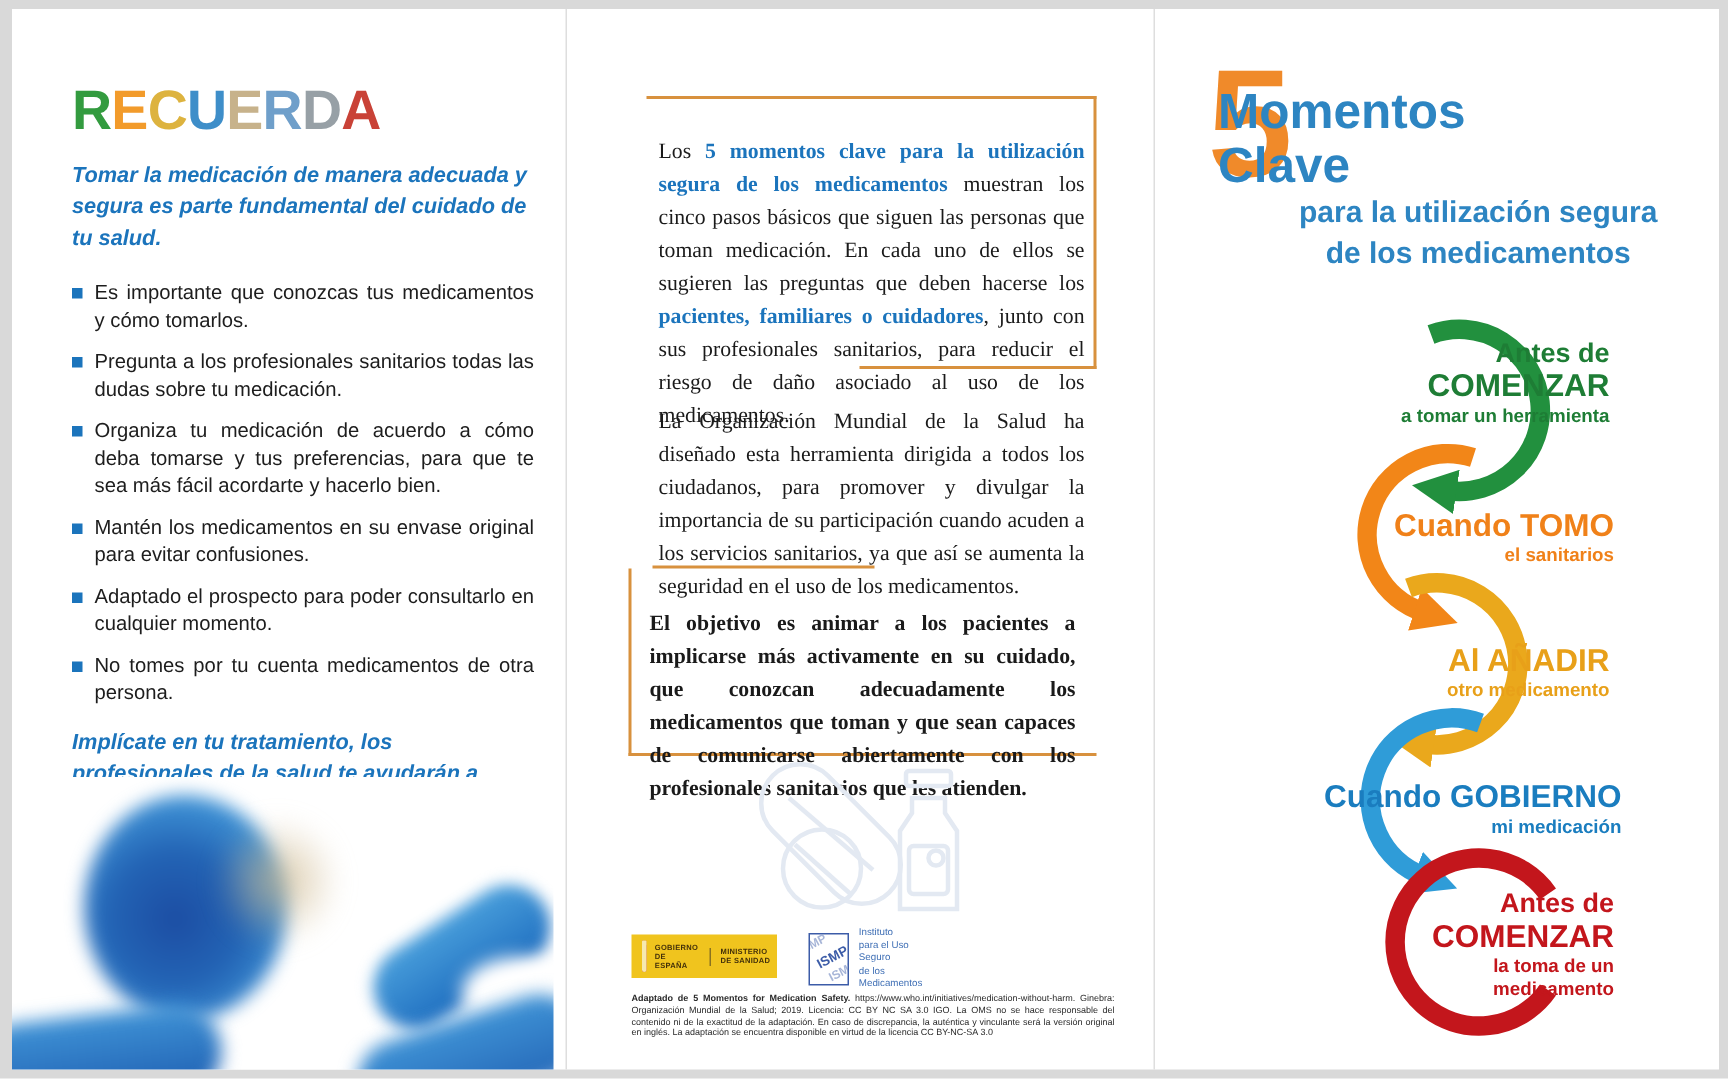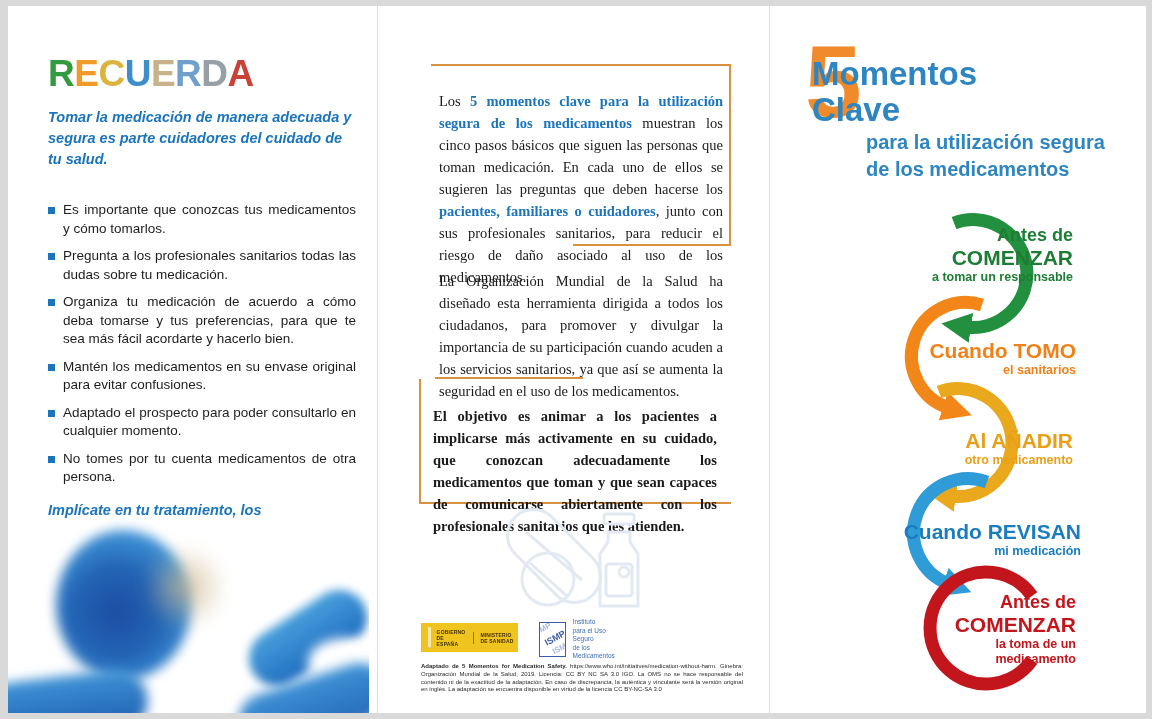--- a/index.html
+++ b/index.html
@@ -11,21 +11,21 @@
   }
   .page{position:absolute;left:8px;top:6px;width:1138px;height:707px;background:#ffffff;}
   .fold{position:absolute;top:0;width:1px;height:707px;background:#dedede;}
   .fold.f1{left:369px;}
   .fold.f2{left:761px;}
 
   
   .left-col{position:absolute;left:40px;top:48px;width:308px;}
   .recuerda{font-size:37px;font-weight:800;letter-spacing:-0.5px;line-height:40px;}
   .intro,.outro{margin-top:13px;font-style:italic;font-weight:700;font-size:14.5px;line-height:21px;color:#1b74bc;}
-  .left-col ul{margin:31px 0 0 0;padding:0;list-style:none;}
+  .left-col ul{margin:16px 0 0 0;padding:0;list-style:none;}
   .left-col li{
     position:relative;padding-left:15px;margin-bottom:9px;
     font-size:13.5px;line-height:18.5px;color:#1d1d1d;text-align:justify;
   }
   .left-col li::before{
     content:"";position:absolute;left:0;top:6px;width:7px;height:7px;background:#1b74bc;
   }
   .outro{margin-top:13px;}
 
   
@@ -76,21 +76,21 @@
   .stamp .s3{left:12px;top:20px;opacity:.45;font-size:8px;}
   .itxt{margin-left:7px;font-size:6.5px;line-height:8.5px;color:#3f6fb5;}
 
   .fineprint{position:absolute;left:413px;top:657px;width:322px;
     font-size:6px;line-height:7.8px;color:#2a2a2a;text-align:justify;}
   .fineprint b{font-weight:700;}
 
   
   .big5{position:absolute;left:797px;top:26px;font-size:102px;line-height:100px;font-weight:800;}
   .rtitle{position:absolute;left:804px;top:50px;font-size:33px;line-height:36px;font-weight:800;}
-  .rsubtitle{position:absolute;left:858px;top:123px;font-size:20px;line-height:27px;font-weight:700;}
+  .rsubtitle{position:absolute;left:858px;top:123px;font-size:20px;line-height:27px;font-weight:700;text-align:center;}
   .spiral{position:absolute;left:790px;top:190px;width:362px;height:520px;}
   .moment{position:absolute;text-align:right;font-weight:800;}
   .moment .pre{font-size:18px;line-height:21px;display:block;}
   .moment .big{font-size:21px;line-height:24px;display:block;}
   .moment .small{font-size:12.5px;line-height:15px;display:block;}
   .m1{left:845px;top:219px;width:220px;}
   .m2{left:848px;top:333px;width:220px;}
   .m3{left:845px;top:423px;width:220px;}
   .m4{left:853px;top:514px;width:220px;}
   .m5{left:888px;top:586px;width:180px;}
@@ -99,21 +99,21 @@
 <body>
 
 <div class="page">
   <div class="fold f1"></div>
   <div class="fold f2"></div>
 
   <div class="left-col">
     <div class="recuerda">
       <span style="color: rgb(51, 155, 63);">R</span><span style="color: rgb(242, 155, 43);">E</span><span style="color: rgb(221, 179, 63);">C</span><span style="color: rgb(62, 142, 201);">U</span><span style="color: rgb(199, 178, 139);">E</span><span style="color: rgb(111, 159, 202);">R</span><span style="color: rgb(151, 160, 166);">D</span><span style="color: rgb(201, 66, 55);">A</span>
     </div>
-    <div class="intro" style="color: rgb(27, 116, 188);">Tomar la medicación de manera adecuada y segura es parte cuidadores del cuidado de tu salud.</div>
+    <div class="intro" style="color: rgb(27, 116, 188);">Tomar la medicación de manera adecuada y segura es parte fundamental del cuidado de tu salud.</div>
     <ul>
       <li>Es importante que conozcas tus medicamentos y cómo tomarlos.</li>
       <li>Pregunta a los profesionales sanitarios todas las dudas sobre tu medicación.</li>
       <li>Organiza tu medicación de acuerdo a cómo deba tomarse y tus preferencias, para que te sea más fácil acordarte y hacerlo bien.</li>
       <li>Mantén los medicamentos en su envase original para evitar confusiones.</li>
       <li>Adaptado el prospecto para poder consultarlo en cualquier momento.</li>
       <li>No tomes por tu cuenta medicamentos de otra persona.</li>
     </ul>
     <div class="outro" style="color: rgb(27, 116, 188);">Implícate en tu tratamiento, los profesionales de la salud te ayudarán a conseguirlo.</div>
   </div>
@@ -207,32 +207,32 @@
     <path d="M 156 27 A 54 54 0 1 1 167 131" stroke-width="13" marker-end="url(#arwG)" stroke="#22903e"></path>
     <path d="M 184 109 A 54 54 0 1 0 151 212" stroke-width="13" marker-end="url(#arwO)" stroke="#f28618"></path>
     <path d="M 141 196 A 54 54 0 1 1 152 300" stroke-width="13" marker-end="url(#arwY)" stroke="#eaa81c"></path>
     <path d="M 189 286 A 54 54 0 1 0 151 388" stroke-width="13" marker-end="url(#arwB)" stroke="#2f9cd8"></path>
     <path d="M 234 400 A 56 56 0 1 0 234 464" stroke-width="13" stroke="#c3161c"></path>
   </svg>
 
   <div class="moment m1" style="color: rgb(30, 125, 53);">
     <span class="pre">Antes de</span>
     <span class="big">COMENZAR</span>
-    <span class="small">a tomar un responsable</span>
+    <span class="small">a tomar un herramienta</span>
   </div>
   <div class="moment m2" style="color: rgb(240, 129, 25);">
     <span class="big">Cuando TOMO</span>
     <span class="small">el sanitarios</span>
   </div>
   <div class="moment m3" style="color: rgb(232, 160, 25);">
     <span class="big">Al AÑADIR</span>
     <span class="small">otro medicamento</span>
   </div>
   <div class="moment m4" style="color: rgb(26, 125, 191);">
-    <span class="big">Cuando REVISAN</span>
+    <span class="big">Cuando GOBIERNO</span>
     <span class="small">mi medicación</span>
   </div>
   <div class="moment m5" style="color: rgb(195, 22, 28);">
     <span class="pre">Antes de</span>
     <span class="big">COMENZAR</span>
     <span class="small">la toma de un</span>
     <span class="small">medicamento</span>
   </div>
 </div>
 

